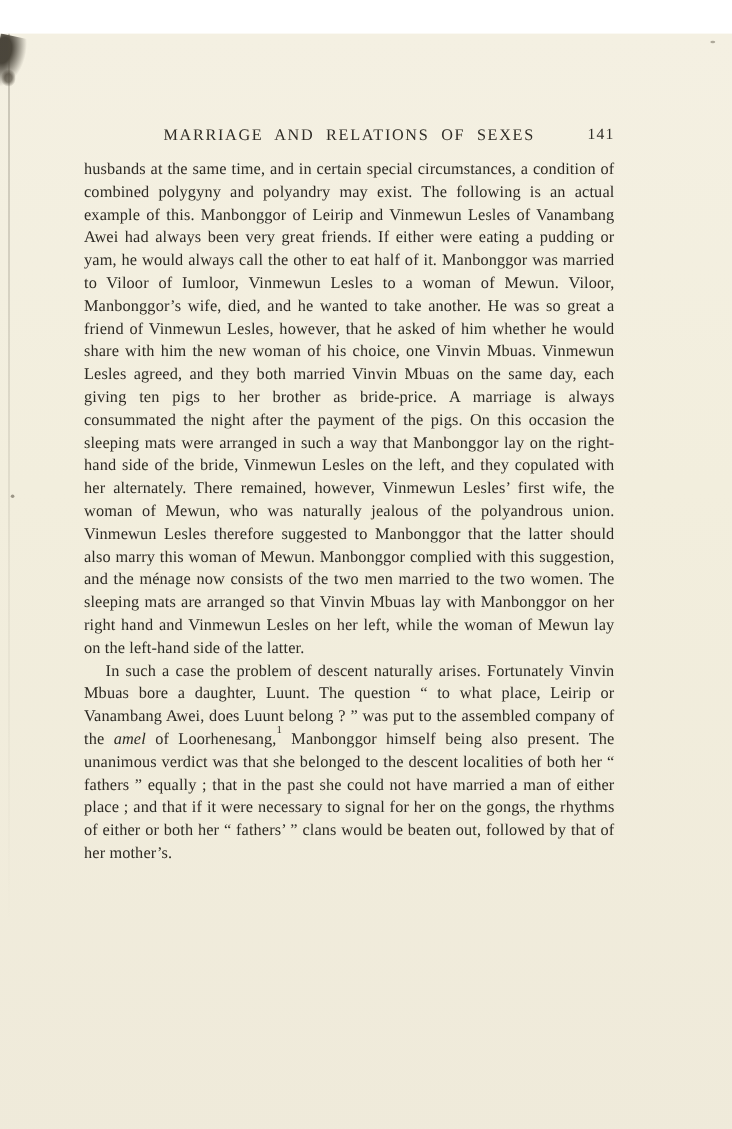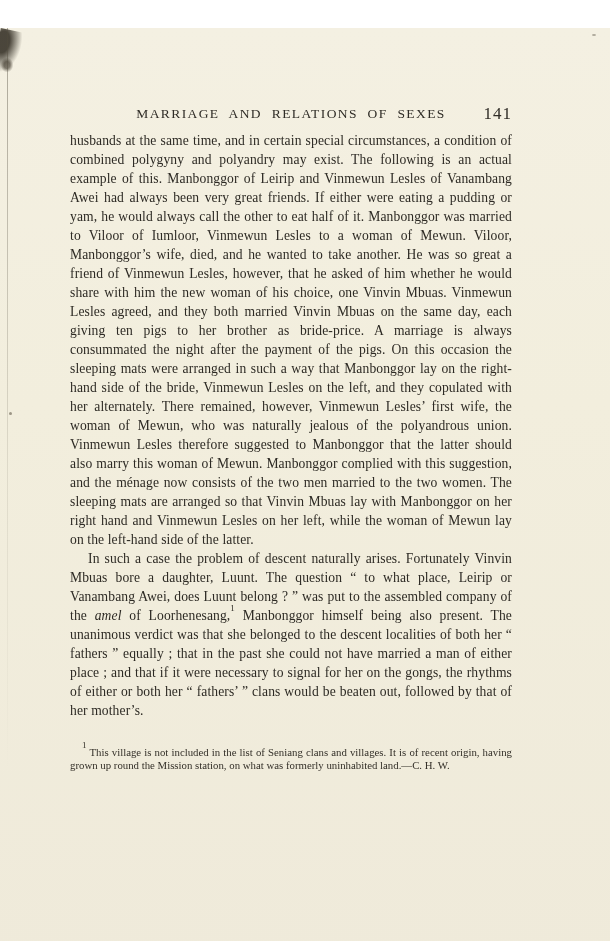--- a/index.html
+++ b/index.html
@@ -79,21 +79,21 @@
   .running-head {
     font-size: 13.5px;
     letter-spacing: 1.4px;
     word-spacing: 5px;
     color: #2f2c26;
   }
   .folio {
     position: absolute;
     right: 0;
     top: 0;
-    font-size: 17px;
+    font-size: 13px;
     letter-spacing: 1px;
     color: #2f2c26;
   }
 
   .body-para {
     margin: 0;
     font-size: 13.6px;
     line-height: 19px;
     text-align: justify;
     letter-spacing: 0.1px;
@@ -138,18 +138,15 @@
 
     <header class="page-header">
       <span class="running-head">MARRIAGE AND RELATIONS OF SEXES</span>
       <span class="folio">141</span>
     </header>
 
     <p class="body-para">husbands at the same time, and in certain special circumstances, a condition of combined polygyny and polyandry may exist. The following is an actual example of this. Manbonggor of Leirip and Vinmewun Lesles of Vanambang Awei had always been very great friends. If either were eating a pudding or yam, he would always call the other to eat half of it. Manbonggor was married to Viloor of Iumloor, Vinmewun Lesles to a woman of Mewun. Viloor, Manbonggor’s wife, died, and he wanted to take another. He was so great a friend of Vinmewun Lesles, however, that he asked of him whether he would share with him the new woman of his choice, one Vinvin Mbuas. Vinmewun Lesles agreed, and they both married Vinvin Mbuas on the same day, each giving ten pigs to her brother as bride-price. A marriage is always consummated the night after the payment of the pigs. On this occasion the sleeping mats were arranged in such a way that Manbonggor lay on the right-hand side of the bride, Vinmewun Lesles on the left, and they copulated with her alternately. There remained, however, Vinmewun Lesles’ first wife, the woman of Mewun, who was naturally jealous of the polyandrous union. Vinmewun Lesles therefore suggested to Manbonggor that the latter should also marry this woman of Mewun. Manbonggor complied with this suggestion, and the ménage now consists of the two men married to the two women. The sleeping mats are arranged so that Vinvin Mbuas lay with Manbonggor on her right hand and Vinmewun Lesles on her left, while the woman of Mewun lay on the left-hand side of the latter.</p>
 
     <p class="body-para indent"><span>In such a case the problem of descent naturally arises. Fortunately Vinvin Mbuas bore a daughter, Luunt. The question “ to what place, Leirip or Vanambang Awei, does Luunt belong ? ” was put to the assembled company of the </span><em class="term">amel</em><span> of Loorhenesang,</span><sup class="fn-ref">1</sup><span> Manbonggor himself being also present. The unanimous verdict was that she belonged to the descent localities of both her “ fathers ” equally ; that in the past she could not have married a man of either place ; and that if it were necessary to signal for her on the gongs, the rhythms of either or both her “ fathers’ ” clans would be beaten out, followed by that of her mother’s.</span></p>
 
-    <div class="footnote">
-      <p class="footnote-text"><sup>1</sup><span> This village is not included in the list of Seniang clans and villages. It is of recent origin, having grown up round the Mission station, on what was formerly uninhabited land.—C. H. W.</span></p>
-    </div>
 
   </div>
 </div>
 
 </body></html>

